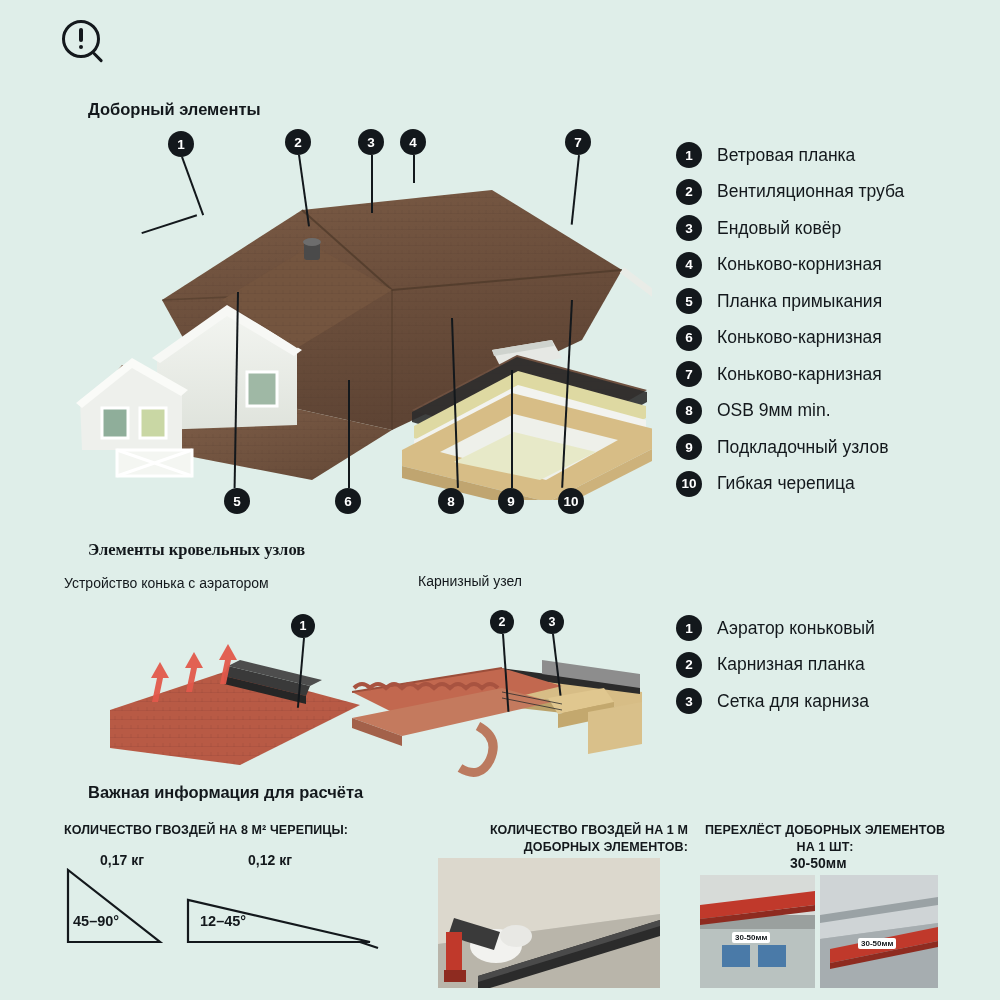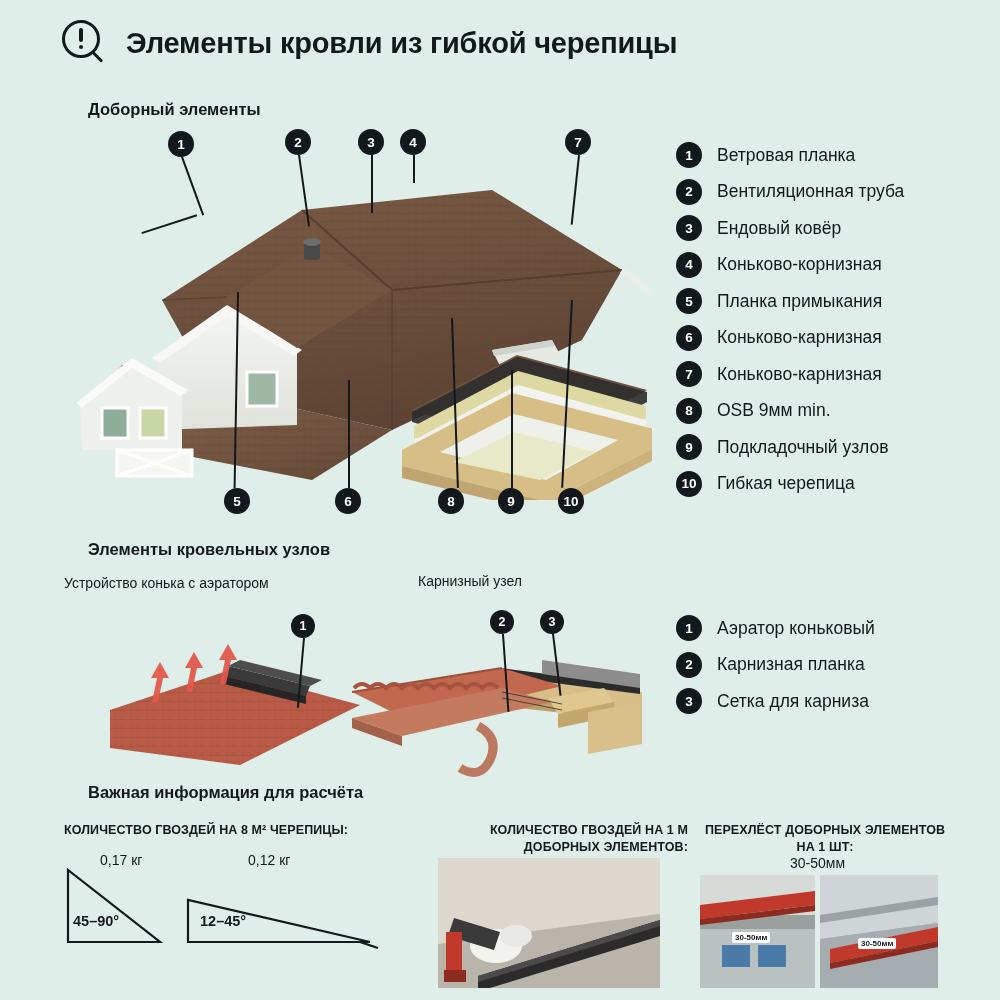--- a/index.html
+++ b/index.html
@@ -134,21 +134,21 @@
   .info-caption {
     position: absolute;
     font-size: 12.5px;
     font-weight: bold;
     line-height: 1.35;
     letter-spacing: 0.1px;
   }
   .info-val {
     position: absolute;
     font-size: 14px;
-    font-weight: normal;
+    font-weight: bold;
   }
   .tri-ang {
     position: absolute;
     font-size: 14.5px;
     font-weight: bold;
   }
   .photo {
     position: absolute;
     overflow: hidden;
     background: #bfc7c4;
@@ -166,21 +166,20 @@
 </head>
 <body>
 
 <div class="header">
   <div class="logo-mark">
     <div class="ring"></div>
     <div class="bang"></div>
     <div class="bang-dot"></div>
     <div class="handle"></div>
   </div>
-  <div class="page-title">Элементы кровли из гибкой черепицы</div>
 </div>
 
 <div class="sec-title" style="left:64px; top:100px;">Доборный элементы</div>
 
 <div class="house-stage">
   <svg width="590" height="350" viewBox="0 0 590 350">
     <defs>
       <linearGradient id="shingleG" x1="0" y1="0" x2="0.4" y2="1">
         <stop offset="0" stop-color="#7b5b45"></stop>
         <stop offset="1" stop-color="#5e4434"></stop>
@@ -317,21 +316,21 @@
   <div class="legend-row">
     <div class="lb">9</div>
     <div class="lt">Подкладочный узлов</div>
   </div>
   <div class="legend-row">
     <div class="lb">10</div>
     <div class="lt">Гибкая черепица</div>
   </div>
 </div>
 
-<div class="sec-title" style="left:64px; top:540px;">Элементы кровельных узлов</div>
+<div class="sec-title" style="left:64px; top:540px;font-family:Liberation Serif, serif;">Элементы кровельных узлов</div>
 
 <div class="knot-label" style="left:64px; top:575px; width:220px;">Устройство конька с аэратором</div>
 <div class="knot-label" style="left:418px; top:573px; width:220px;">Карнизный узел</div>
 
 <div style="position:absolute; left:110px; top:630px; width:250px; height:135px;">
   <svg width="250" height="135" viewBox="0 0 250 135">
     <defs>
       <pattern id="shinglePat2" width="16" height="9" patternUnits="userSpaceOnUse">
         <path d="M0 9 H16" stroke="#6b2f26" stroke-width="0.7" opacity="0.45"></path>
         <path d="M5 9 V5 M12 9 V5" stroke="#6b2f26" stroke-width="0.5" opacity="0.35"></path>

